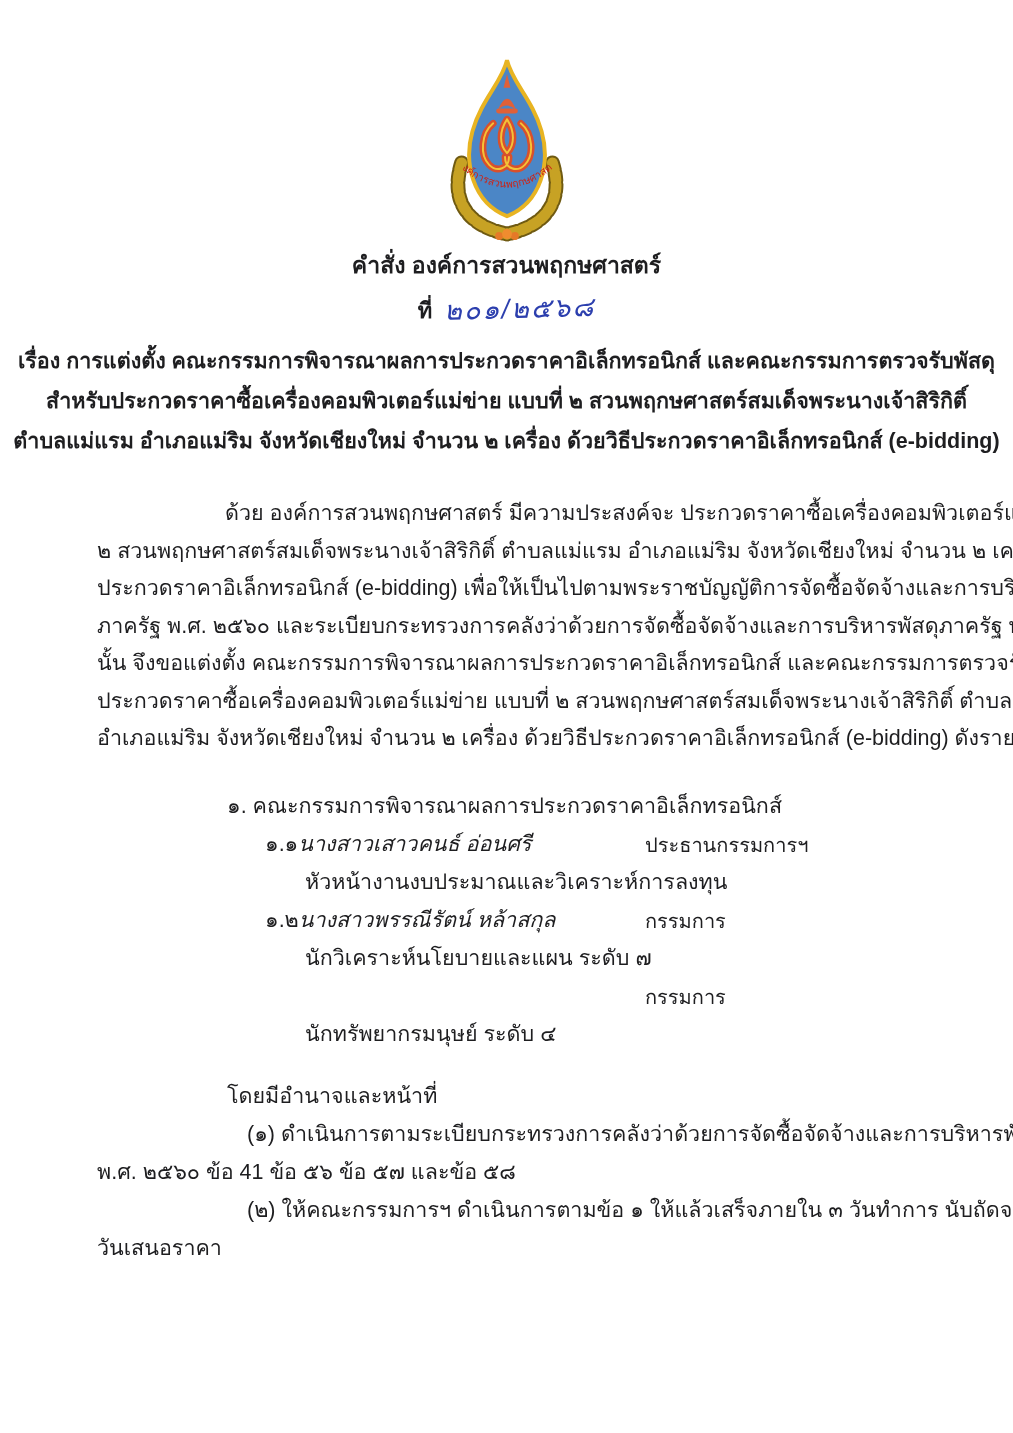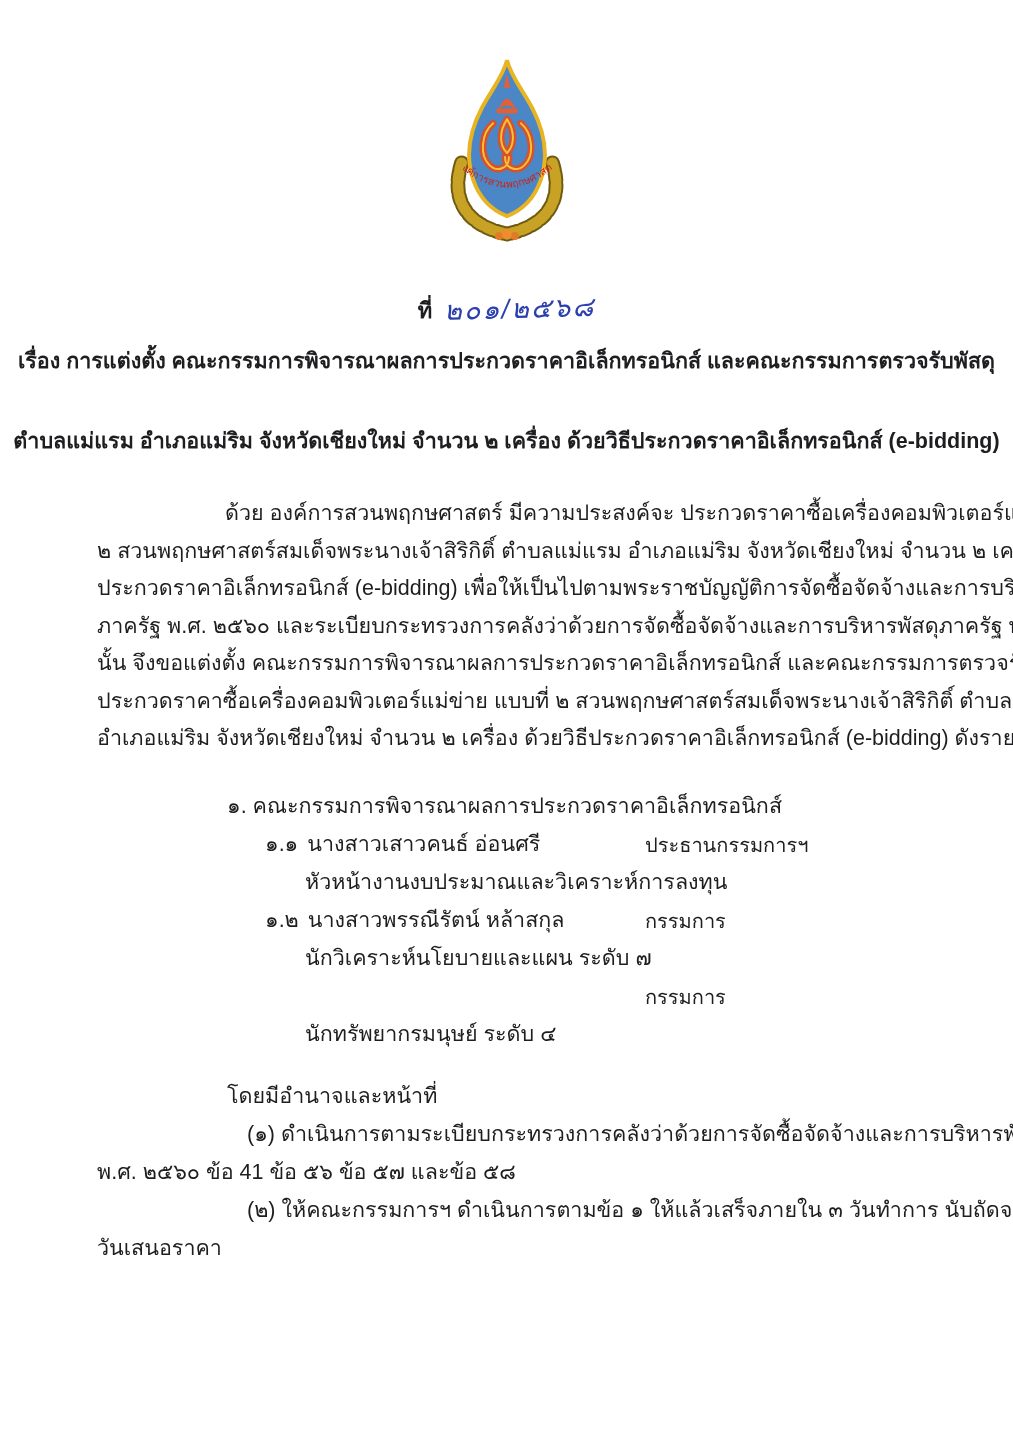--- a/index.html
+++ b/index.html
@@ -21,21 +21,21 @@
     display:inline-block;
     color:#2c3fae;
     font-size:27px;
     font-style:italic;
     letter-spacing:2px;
     margin-left:12px;
     transform:rotate(-1.5deg);
   }
   .emblem{position:absolute;left:428px;top:52px;width:158px;height:198px;}
   .role{position:absolute;white-space:nowrap;font-size:20px;}
-  .name-gap{margin-left:9px;}
+  .name-gap{margin-left:0;font-style:italic;}
 </style>
 </head>
 <body>
 
 <div class="page">
 
   <svg class="emblem" viewBox="0 0 160 200" aria-hidden="true">
 
     <path d="M34,112 C22,150 40,176 80,184" fill="none" stroke="#6f5a12" stroke-width="15" stroke-linecap="round" stroke-dasharray="7 4"></path>
     <path d="M126,112 C138,150 120,176 80,184" fill="none" stroke="#6f5a12" stroke-width="15" stroke-linecap="round" stroke-dasharray="7 4"></path>
@@ -64,26 +64,28 @@
       <textPath href="#emblem-arc" startOffset="50%" text-anchor="middle">องค์การสวนพฤกษศาสตร์</textPath>
     </text>
 
     <g>
       <circle cx="72" cy="186" r="4" fill="#e57928"></circle>
       <circle cx="88" cy="186" r="4" fill="#e57928"></circle>
       <circle cx="80" cy="184" r="5" fill="#ef8c2f"></circle>
     </g>
   </svg>
 
+  <div class="ln center bold doc-title">คำสั่ง องค์การสวนพฤกษศาสตร์</div>
 
   <div class="ln center doc-number">
     <span class="bold">ที่</span><span class="hand">๒๐๑/๒๕๖๘</span>
   </div>
 
   <div class="ln center bold" style="top:346px">เรื่อง การแต่งตั้ง คณะกรรมการพิจารณาผลการประกวดราคาอิเล็กทรอนิกส์ และคณะกรรมการตรวจรับพัสดุ</div>
+  <div class="ln center bold" style="top:386px">สำหรับประกวดราคาซื้อเครื่องคอมพิวเตอร์แม่ข่าย แบบที่ ๒ สวนพฤกษศาสตร์สมเด็จพระนางเจ้าสิริกิติ์</div>
   <div class="ln center bold" style="top:426px">ตำบลแม่แรม อำเภอแม่ริม จังหวัดเชียงใหม่ จำนวน ๒ เครื่อง ด้วยวิธีประกวดราคาอิเล็กทรอนิกส์ (e-bidding)</div>
 
   <div class="ln" style="left:225px;top:498px">ด้วย องค์การสวนพฤกษศาสตร์ มีความประสงค์จะ ประกวดราคาซื้อเครื่องคอมพิวเตอร์แม่ข่าย แบบที่</div>
   <div class="ln" style="left:97px;top:536px">๒ สวนพฤกษศาสตร์สมเด็จพระนางเจ้าสิริกิติ์ ตำบลแม่แรม อำเภอแม่ริม จังหวัดเชียงใหม่ จำนวน ๒ เครื่อง ด้วยวิธี</div>
   <div class="ln" style="left:97px;top:573px">ประกวดราคาอิเล็กทรอนิกส์ (e-bidding)  เพื่อให้เป็นไปตามพระราชบัญญัติการจัดซื้อจัดจ้างและการบริหารพัสดุ</div>
   <div class="ln" style="left:97px;top:611px">ภาครัฐ พ.ศ. ๒๕๖๐ และระเบียบกระทรวงการคลังว่าด้วยการจัดซื้อจัดจ้างและการบริหารพัสดุภาครัฐ พ.ศ. ๒๕๖๐</div>
   <div class="ln" style="left:97px;top:648px">นั้น จึงขอแต่งตั้ง คณะกรรมการพิจารณาผลการประกวดราคาอิเล็กทรอนิกส์ และคณะกรรมการตรวจรับพัสดุ สำหรับ</div>
   <div class="ln" style="left:97px;top:686px">ประกวดราคาซื้อเครื่องคอมพิวเตอร์แม่ข่าย แบบที่ ๒ สวนพฤกษศาสตร์สมเด็จพระนางเจ้าสิริกิติ์ ตำบลแม่แรม</div>
   <div class="ln" style="left:97px;top:723px">อำเภอแม่ริม จังหวัดเชียงใหม่ จำนวน ๒ เครื่อง ด้วยวิธีประกวดราคาอิเล็กทรอนิกส์ (e-bidding) ดังรายชื่อต่อไปนี้</div>
 

